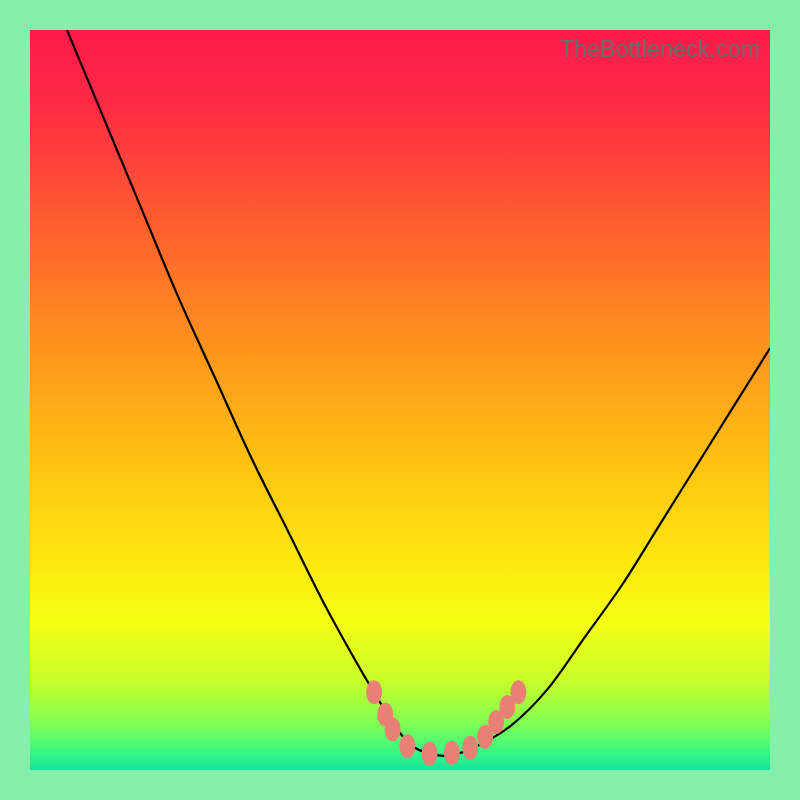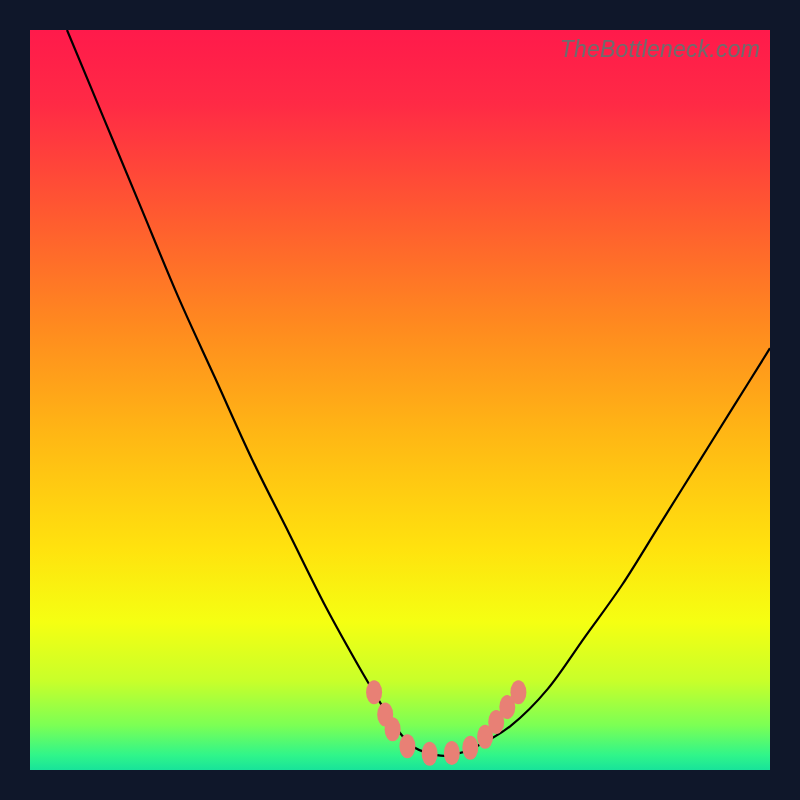--- a/index.html
+++ b/index.html
@@ -7,22 +7,21 @@
     padding: 0;
     width: 800px;
     height: 800px;
     background: #000;
     overflow: hidden;
     font-family: Arial, Helvetica, sans-serif;
   }
   .frame {
     position: absolute;
     inset: 0;
-    background: #0f172a;
-    font-style: italic;
+    background: #86efac;
   }
   .plot {
     position: absolute;
     left: 30px;
     top: 30px;
     width: 740px;
     height: 740px;
     overflow: hidden;
   }
   .grad {

